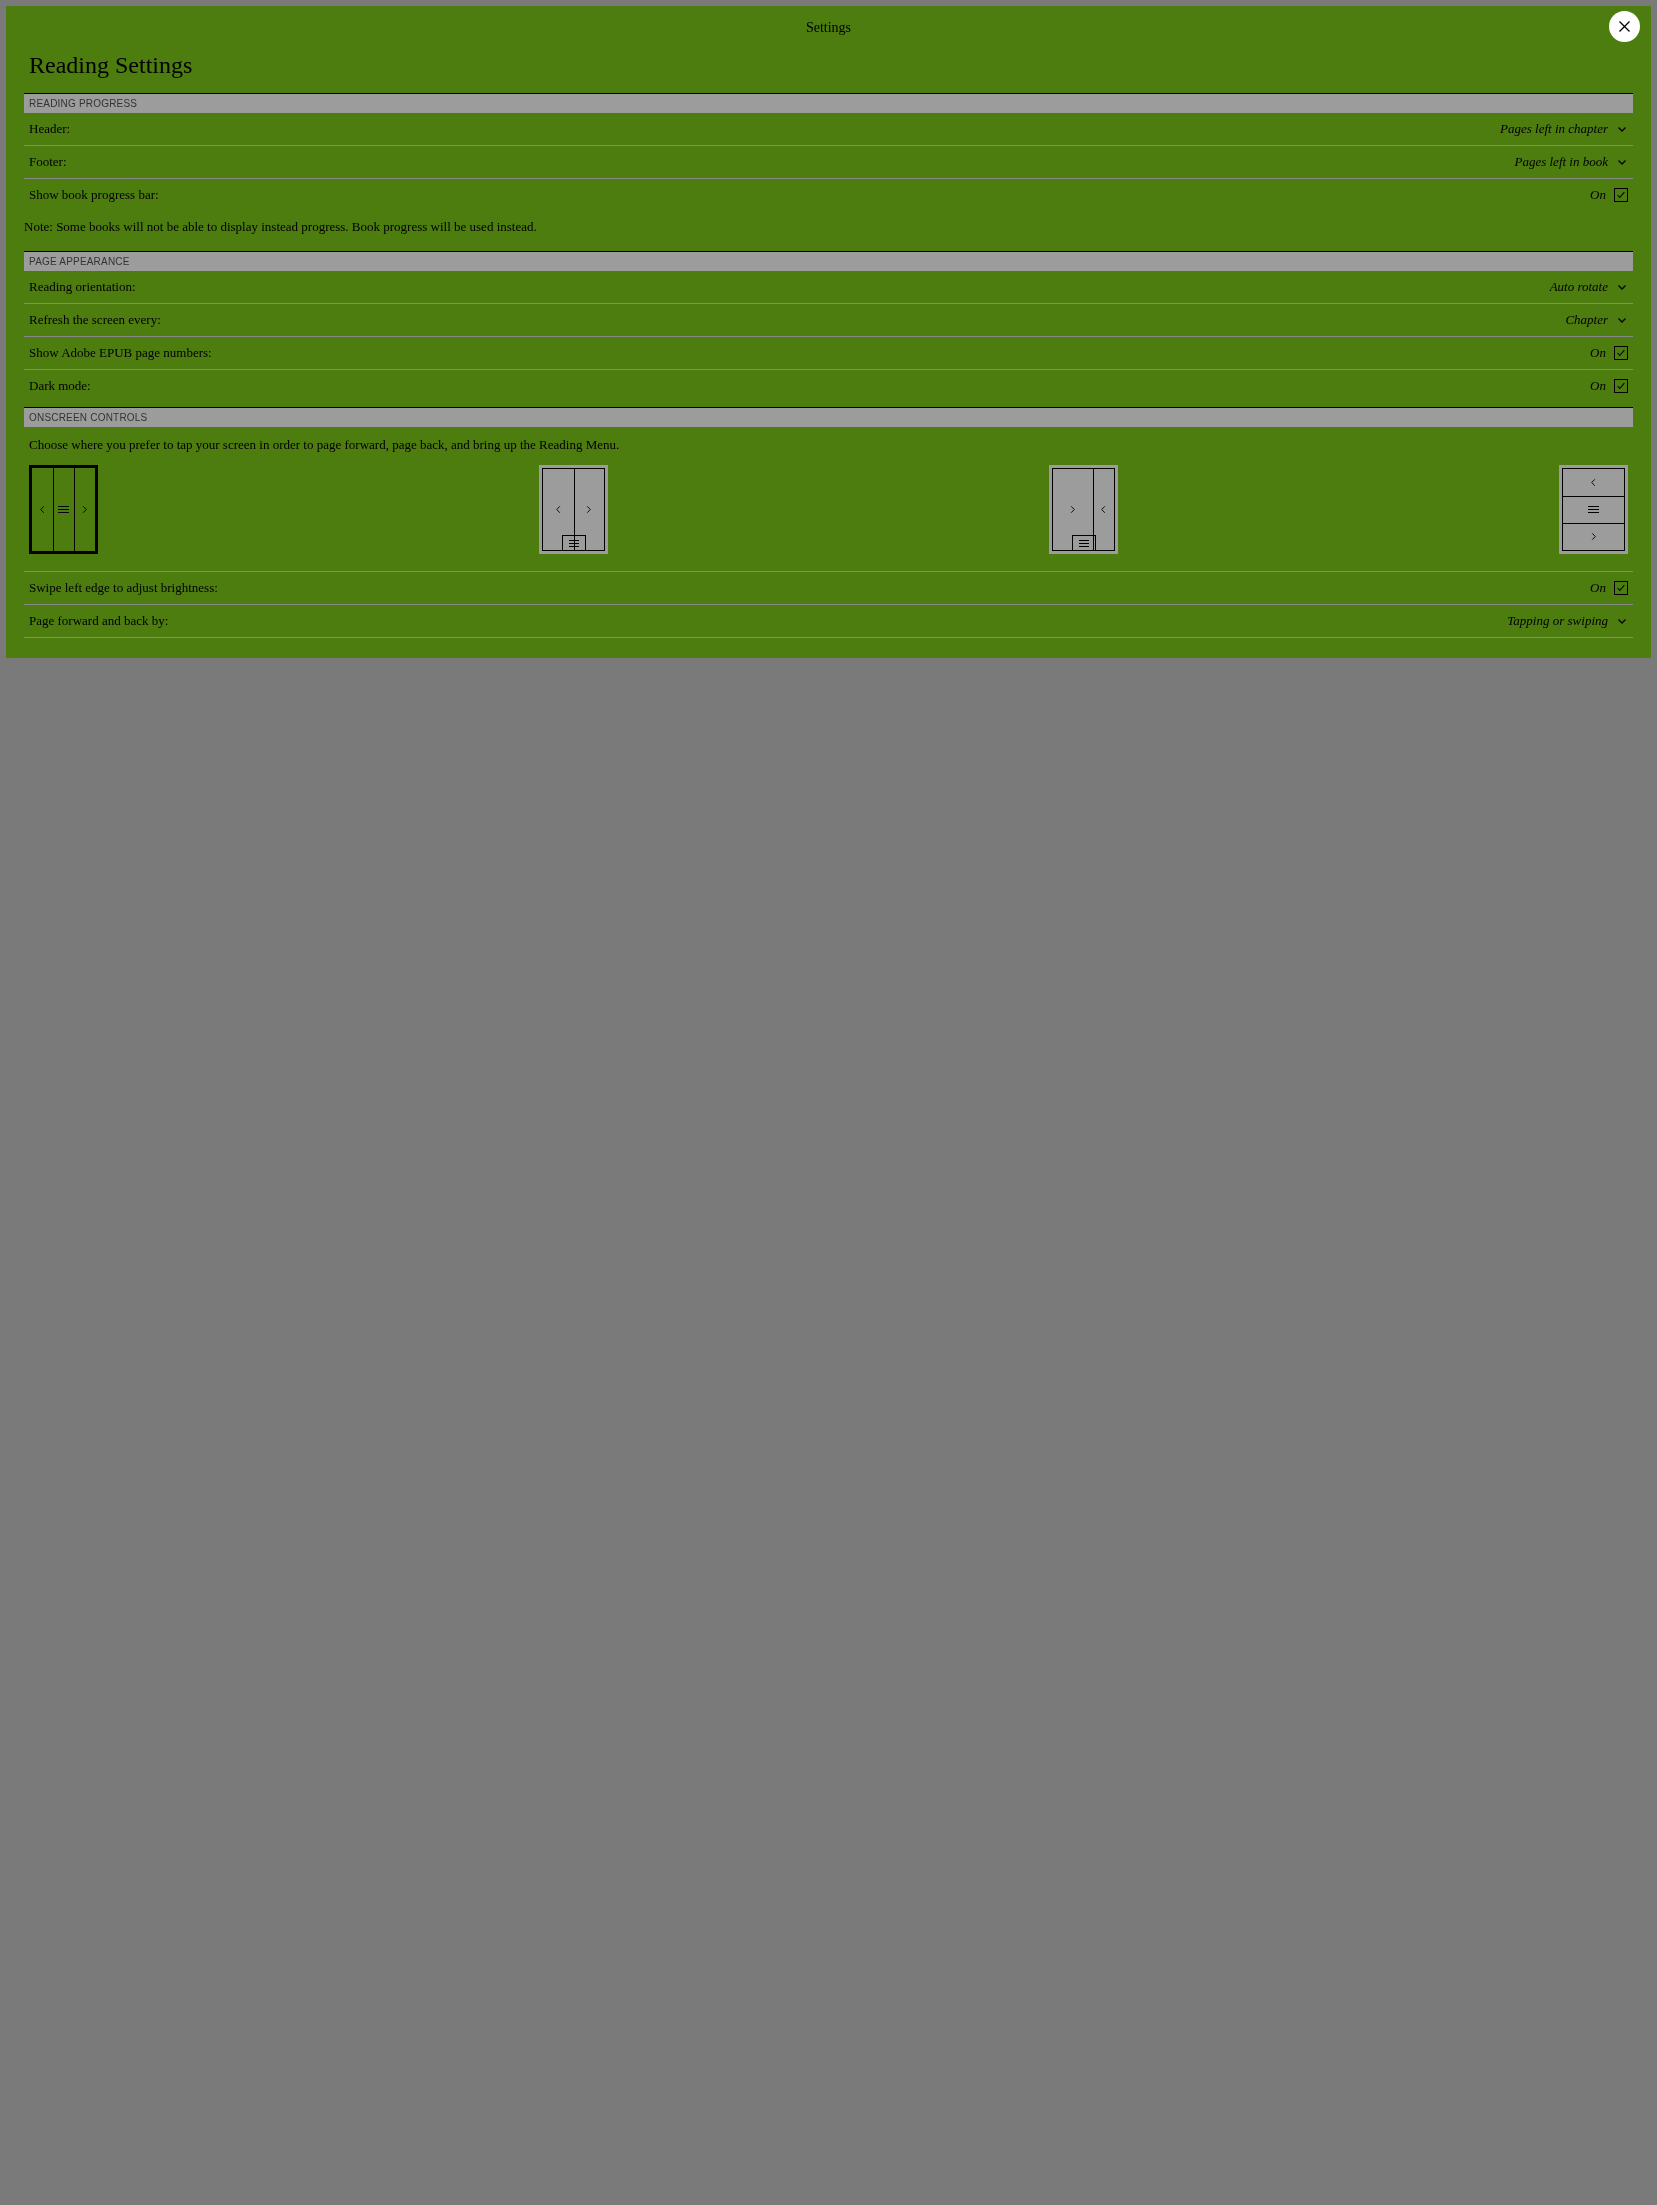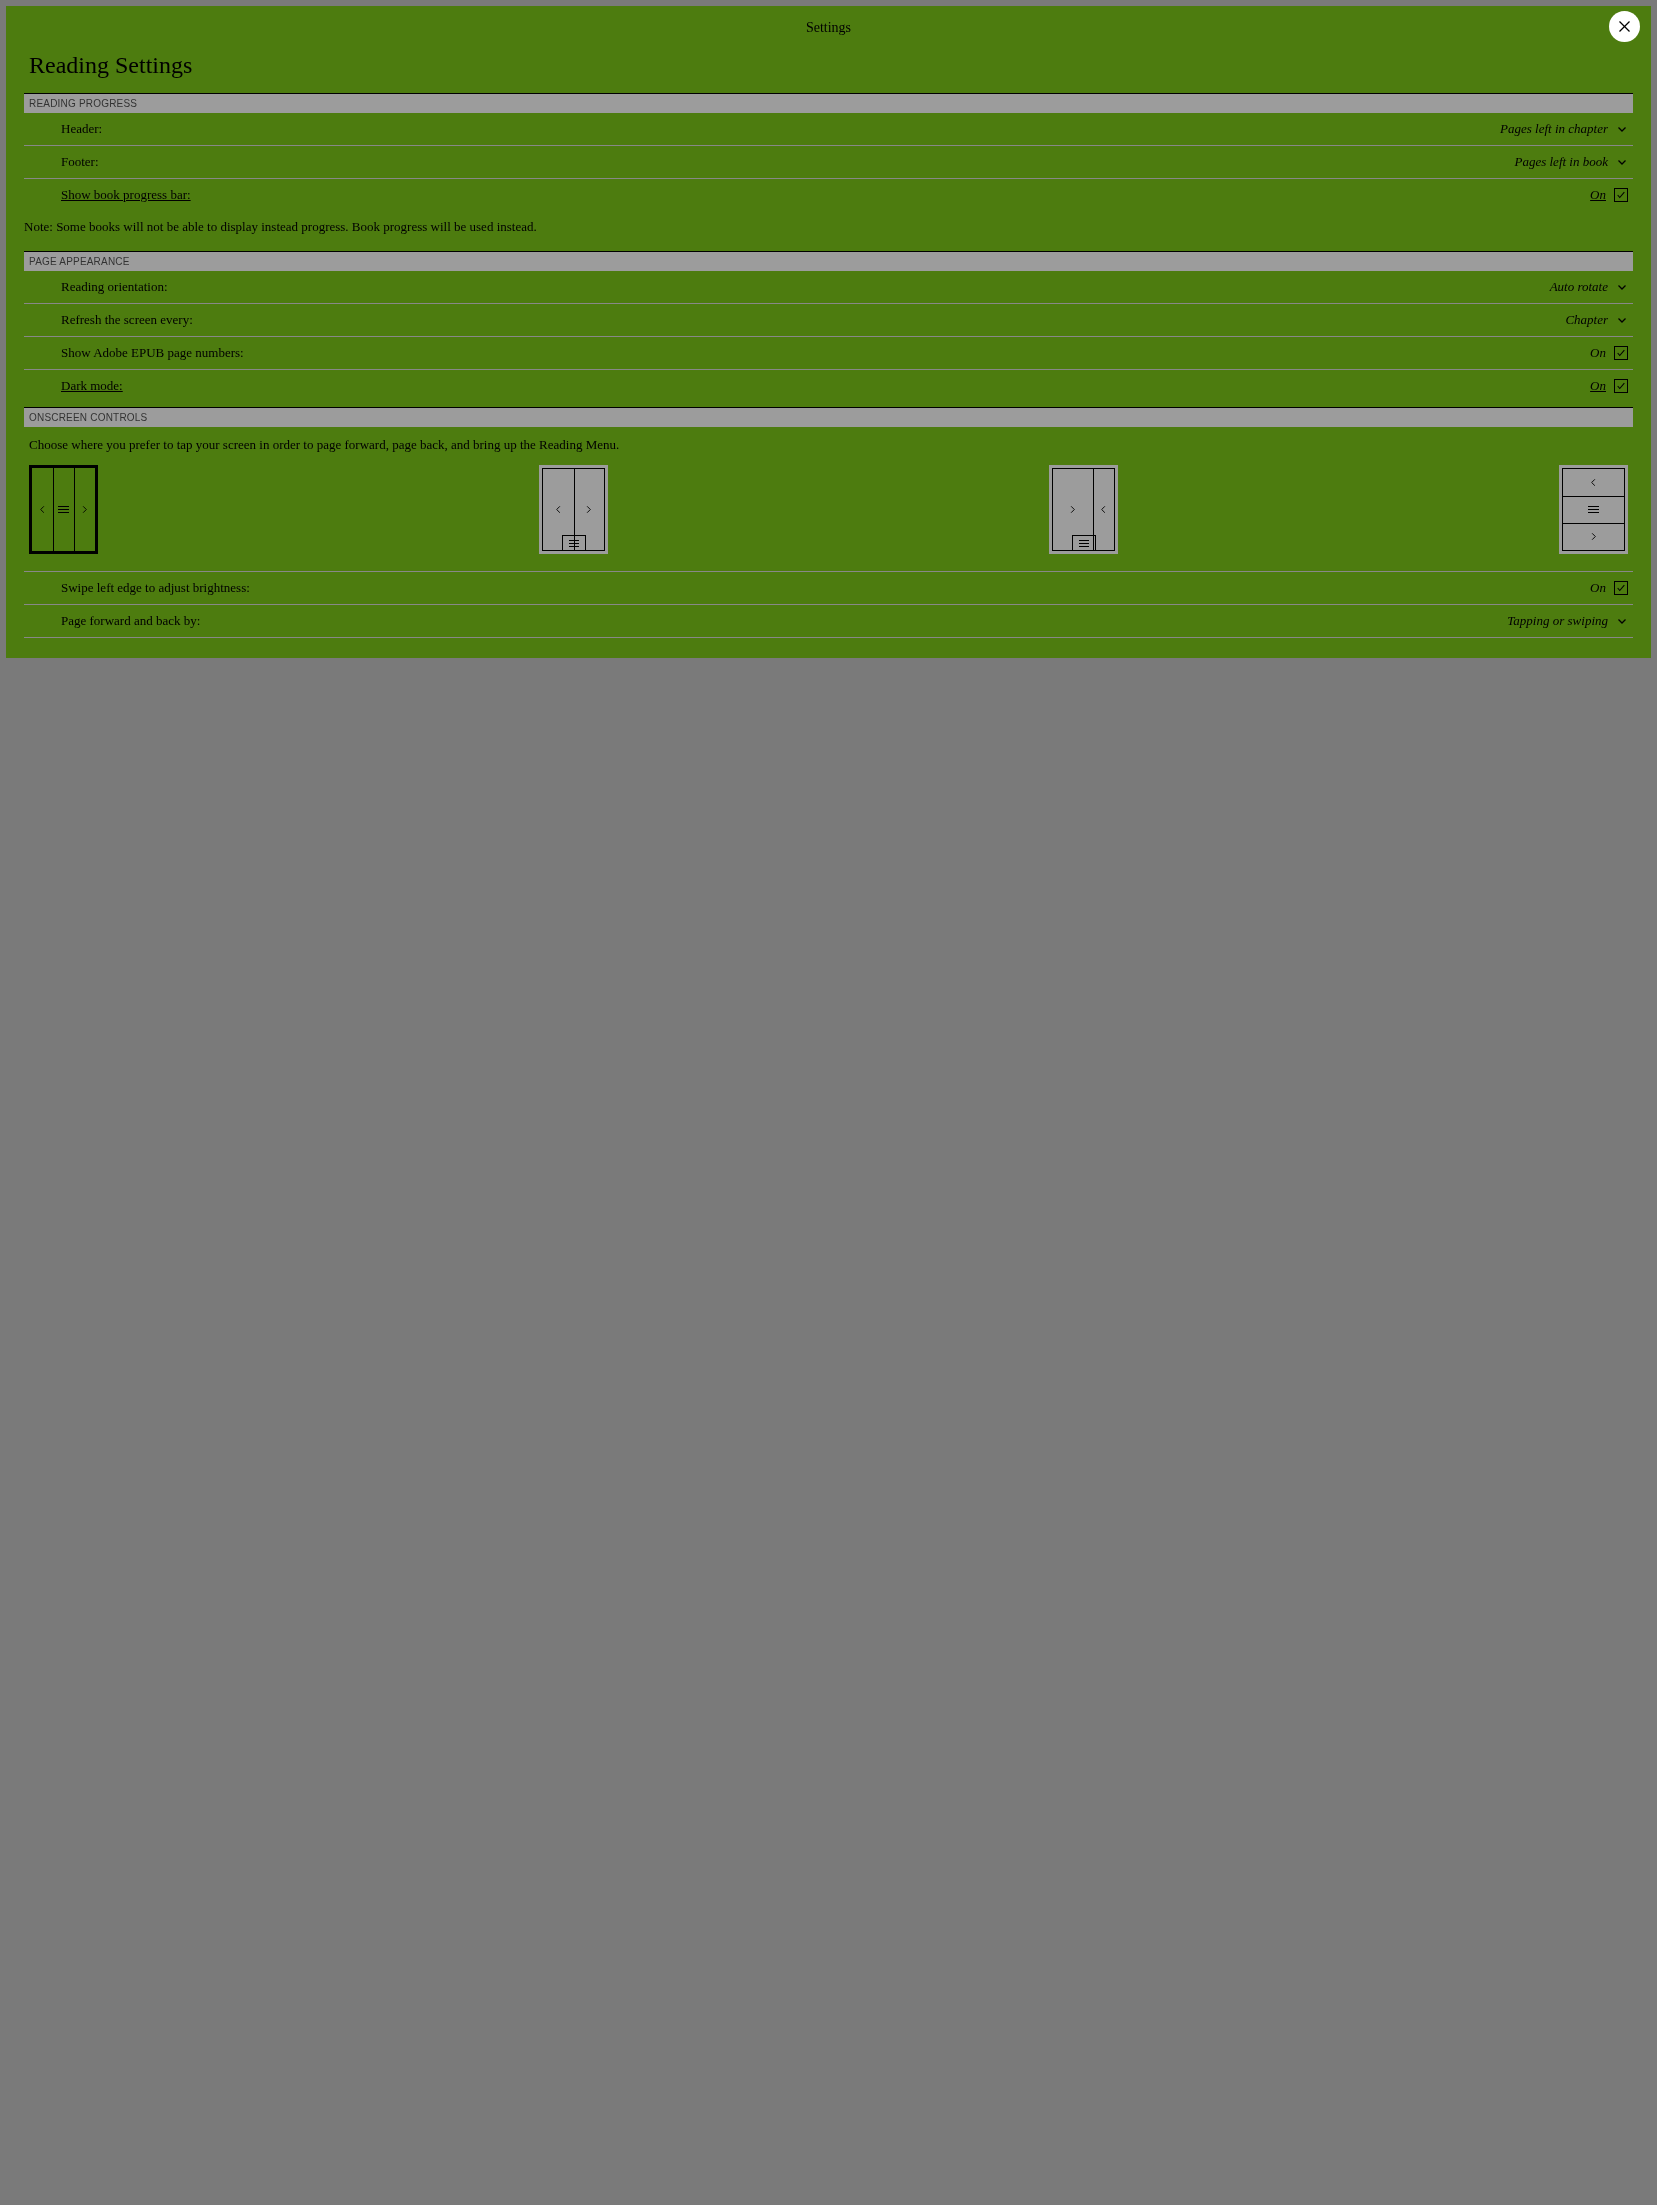--- a/index.html
+++ b/index.html
@@ -66,24 +66,23 @@
     color: #333;
   }
   .row {
     display: flex;
     align-items: center;
     justify-content: space-between;
     padding: 8px 5px;
     border-bottom: 0.5px solid #888;
     font-size: 13px;
   }
-  .row.no-border { border-bottom: none; text-decoration: underline; }
+  .row.no-border { border-bottom: none; }
   .row-label {
     font-family: Georgia, serif;
-    margin-left: 32px;
   }
   .row-right {
     display: flex;
     align-items: center;
     gap: 8px;
   }
   .row-value {
     font-style: italic;
     font-family: Georgia, serif;
   }

